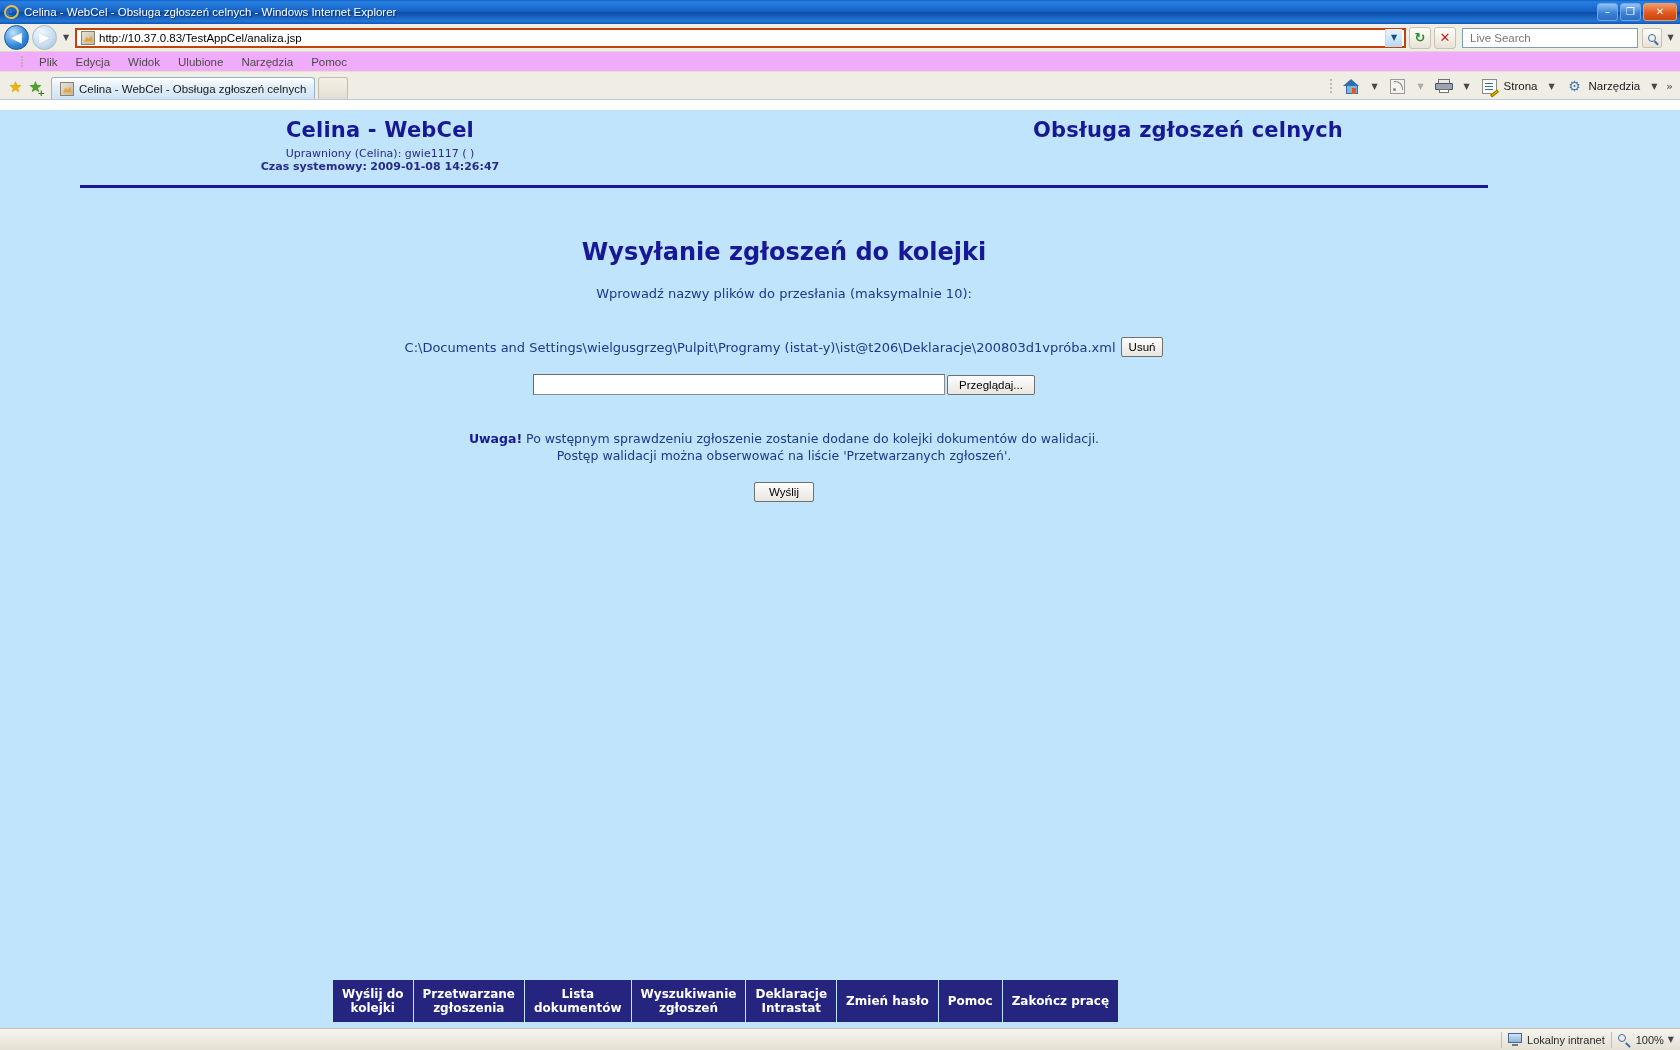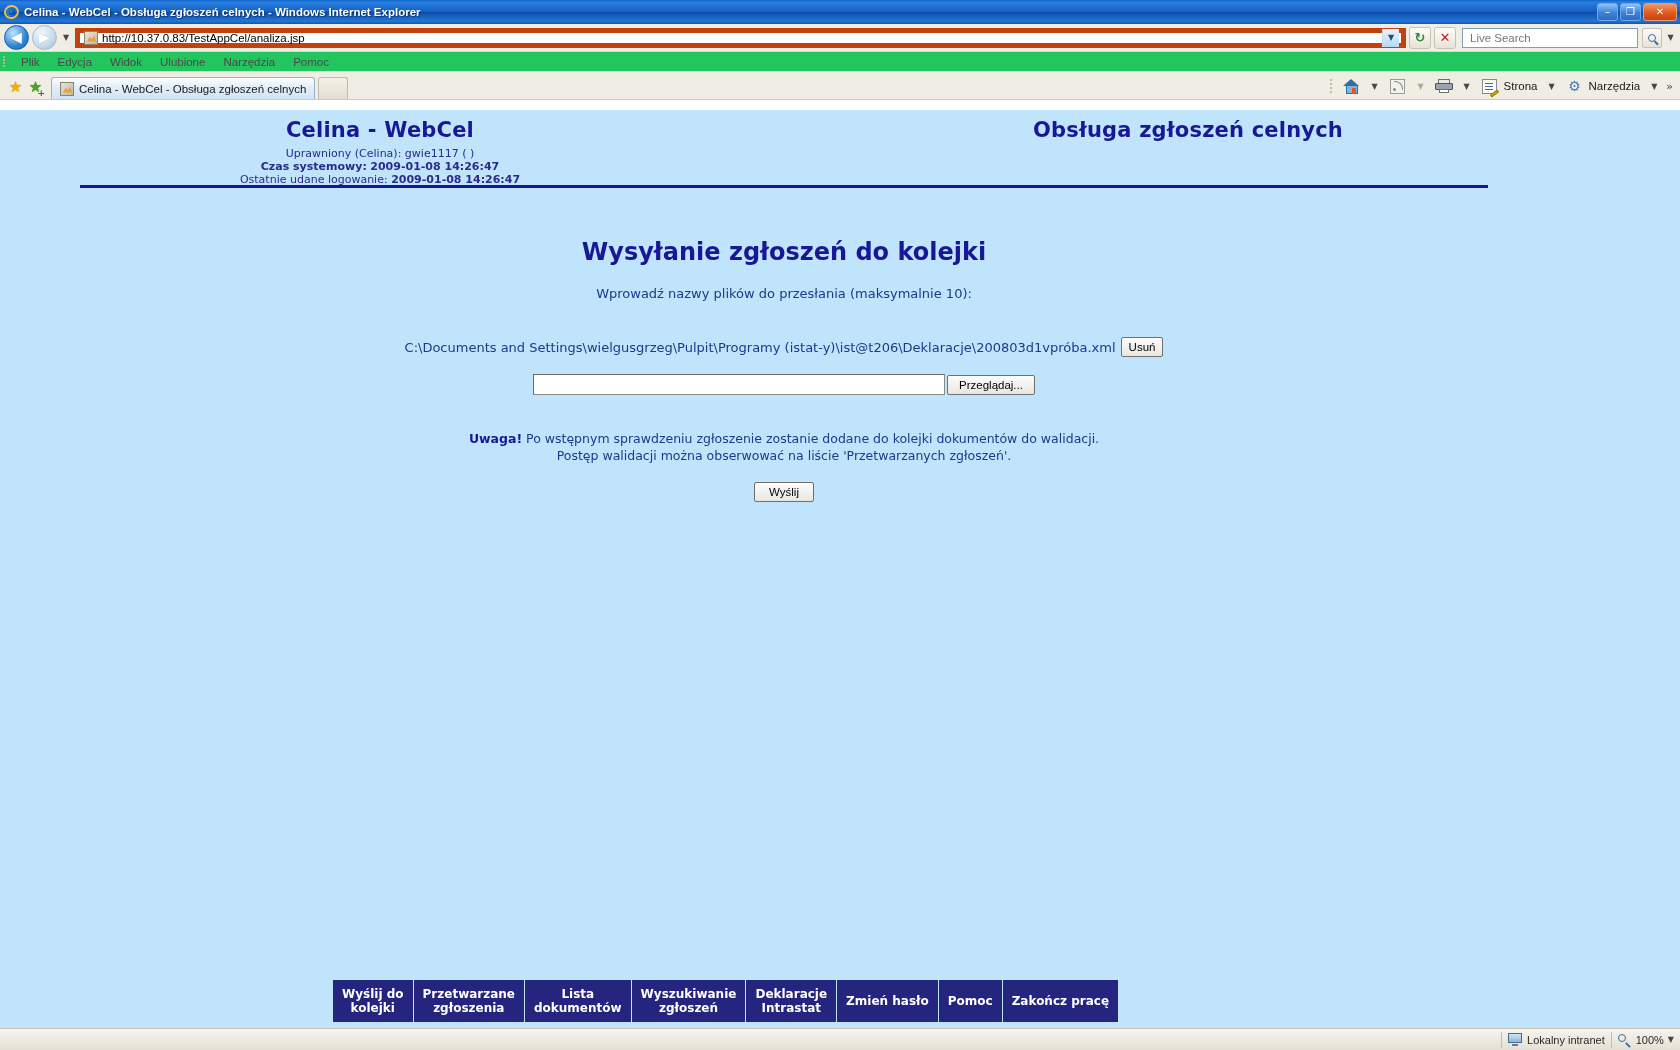--- a/index.html
+++ b/index.html
@@ -29,21 +29,21 @@
     position: absolute; left: 0; top: 1px; width: 15px; height: 14px;
     border: 2.5px solid #f0c040; border-radius: 50%;
     transform: rotate(-18deg);
   }
   #titlebar .ie-logo .e {
     position: absolute; left: 2px; top: -1px;
     font: bold 15px "Liberation Serif", serif; color: #2a7fd0;
     text-shadow: 0 0 1px #1050a0;
   }
   #title-text {
-    color: #ffffff; font-size: 11.5px; font-weight: bold;
+    color: #ffffff; font-size: 11.5px; font-weight: normal;
     text-shadow: 1px 1px 1px rgba(0,0,0,.45);
     white-space: nowrap;
   }
   #win-buttons {
     position: absolute; right: 3px; top: 3px;
     display: flex; gap: 2px;
   }
   #win-buttons .wb {
     width: 21px; height: 18px; border-radius: 3px;
     border: 1px solid #6fa8e8;
@@ -86,21 +86,21 @@
     font-family: "DejaVu Sans", sans-serif;
   }
   .navbtn.back .arrow { color: #ffffff; }
   .navbtn.fwd .arrow { color: #ffffff; text-shadow: 0 0 1px #7f9fb8; }
   .dropcaret {
     width: 12px; text-align: center; color: #44484c; font-size: 8px;
     font-family: "DejaVu Sans", sans-serif; flex: 0 0 auto;
   }
   #urlbox {
     flex: 1 1 auto; height: 20px; background: #ffffff;
-    border: 5px solid #c2410c; display: flex; align-items: center;
+    border: 2px solid #c2410c; display: flex; align-items: center;
     padding: 0 2px; min-width: 0;
   }
   #urlbox .favicon {
     width: 14px; height: 14px; margin: 0 4px 0 2px; flex: 0 0 auto;
     background: linear-gradient(135deg, #e8e4d8, #bfb8a4);
     border: 1px solid #8a8370; position: relative; overflow: hidden;
   }
   #urlbox .favicon::after {
     content: ""; position: absolute; left: 2px; top: 4px;
     width: 9px; height: 6px; background: #e8a13c;
@@ -147,22 +147,22 @@
   }
   #searchgo .mag::after {
     content: ""; position: absolute; right: -4px; bottom: -3px;
     width: 5px; height: 1.6px; background: #3a6ea5; transform: rotate(45deg);
   }
   #searchcaret { width: 11px; text-align: center; color: #44484c; font-size: 8px;
     font-family: "DejaVu Sans", sans-serif; flex: 0 0 auto; }
 
   
   #menubar {
-    height: 20px; background: #22c55e; border-bottom: 1px solid #e4e0d4;
-    display: flex; align-items: center; padding-left: 0;
+    height: 20px; background: #f0abfc; border-bottom: 1px solid #e4e0d4;
+    display: flex; align-items: center; padding-left: 18px;
   }
   #menubar .grip {
     width: 8px; height: 14px; margin-right: 4px;
     display: flex; flex-direction: column; justify-content: space-evenly; align-items: center;
   }
   #menubar .grip i { width: 2px; height: 2px; background: #b8b2a2; display: block; }
   #menubar .mi {
     font-size: 11.5px; color: #4a4a48; padding: 1px 9px; white-space: nowrap;
   }
 
@@ -525,24 +525,20 @@
           <div class="head-title">Celina - WebCel</div>
           <div class="head-sub">
             <div>
               <span>Uprawniony (Celina):</span>
               <span>gwie1117 ( )</span>
             </div>
             <div>
               <b>Czas systemowy:</b>
               <b>2009-01-08 14:26:47</b>
             </div>
-            <div>
-              <span>Ostatnie udane logowanie:</span>
-              <b>2009-01-08 14:26:47</b>
-            </div>
           </div>
         </div>
 
         <div class="head-right">
           <div class="head-title">Obsługa zgłoszeń celnych</div>
         </div>
 
         <div id="headrule"></div>
       </div>
 

